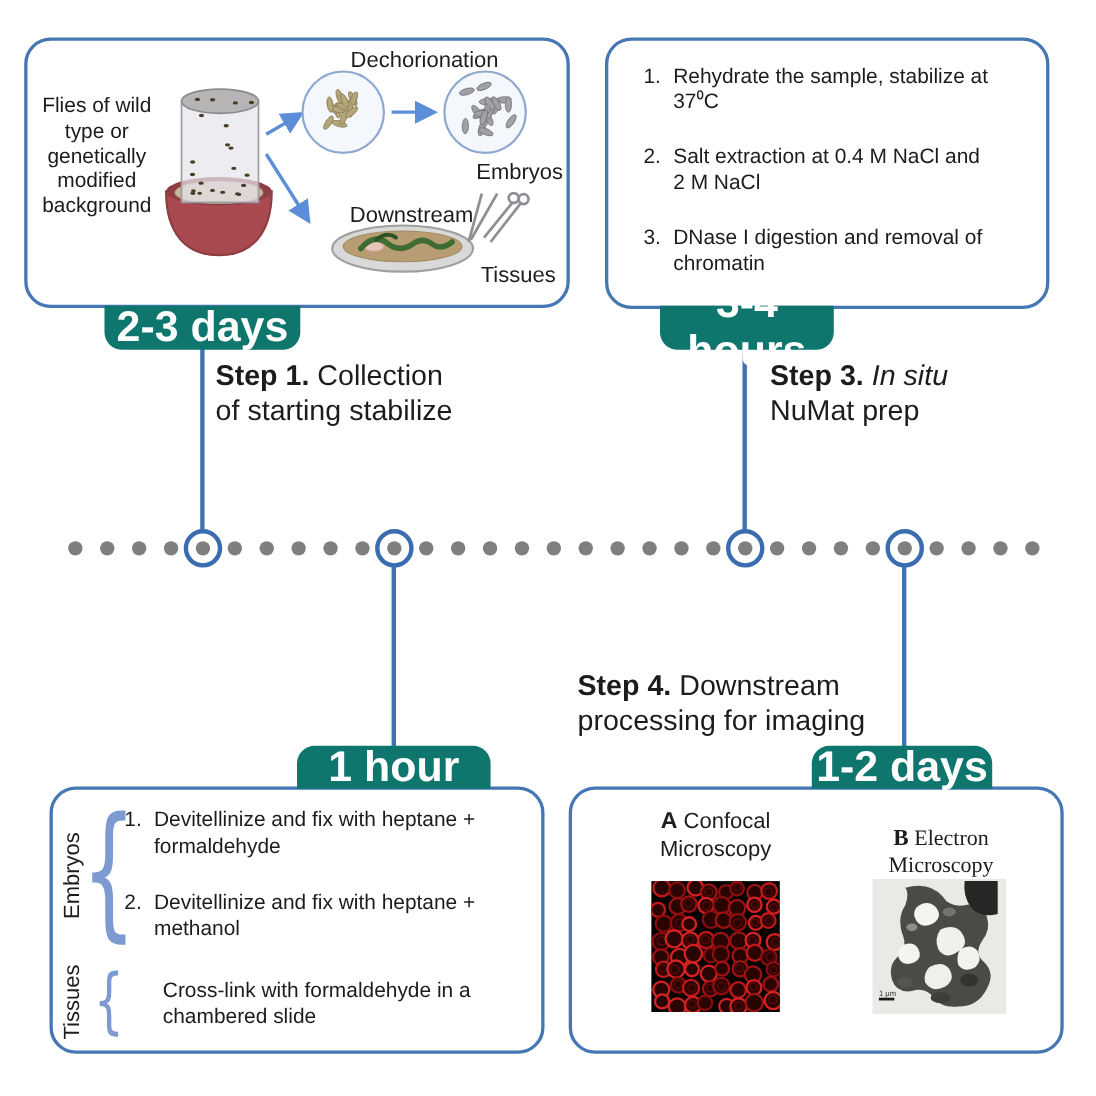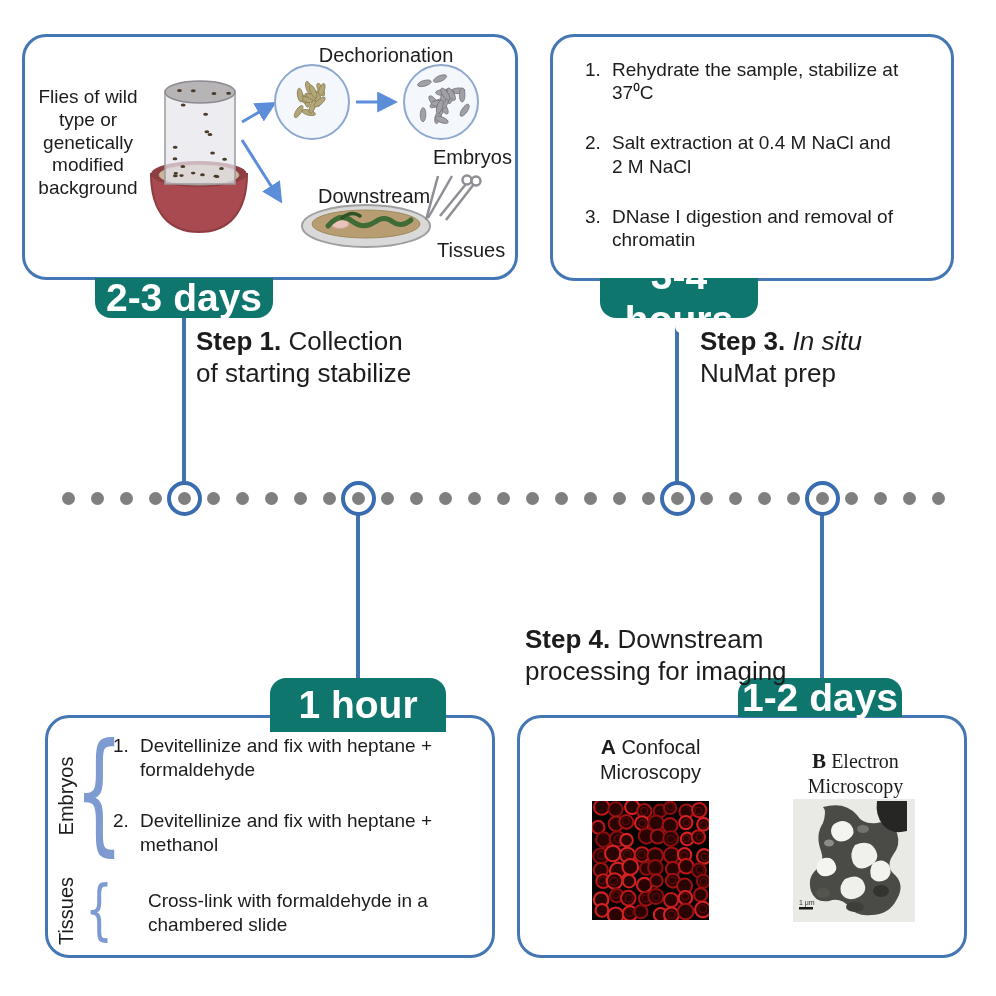--- a/index.html
+++ b/index.html
@@ -46,34 +46,34 @@
   <div class="panel" style="left:45px;top:715px;width:450px;height:243px;"></div>
   <div class="panel" style="left:517px;top:715px;width:450px;height:243px;"></div>
 
   <div class="connector" style="left:182px;top:316px;height:166px;"></div>
   <div class="connector" style="left:356px;top:514px;height:166px;"></div>
   <div class="connector" style="left:675px;top:316px;height:166px;"></div>
   <div class="connector" style="left:820px;top:514px;height:166px;"></div>
 
   <div class="badge top" style="left:95px;top:278px;width:178px;height:40px;">2-3 days</div>
   <div class="badge top" style="left:600px;top:278px;width:158px;height:40px;text-align:center;">3-4 hours</div>
-  <div class="badge bottom" style="left:270px;top:678px;width:176px;height:54px;">1 hour</div>
+  <div class="badge bottom" style="left:270px;top:678px;width:176px;height:39px;">1 hour</div>
   <div class="badge bottom" style="left:738px;top:678px;width:164px;height:39px;">1-2 days</div>
 
   <div class="step" style="left:196px;top:326px;width:300px;">
     <b>Step 1.</b>
     <span class="pre">Collection
 of starting stabilize</span>
   </div>
   <div class="step" style="left:700px;top:326px;width:300px;">
     <b>Step 3.</b>
     <i>In situ</i><br>
     <span>NuMat prep</span>
   </div>
-  <div class="step" style="left:525px;top:608px;width:320px;margin-top:16px;">
+  <div class="step" style="left:525px;top:608px;width:320px;">
     <b>Step 4.</b>
     <span class="pre">Downstream
 processing for imaging</span>
   </div>
 
   <div id="timeline">
       <div class="dot" style="left: 61.5px; top: 491.5px;"></div>
       <div class="dot" style="left: 90.5px; top: 491.5px;"></div>
       <div class="dot" style="left: 119.5px; top: 491.5px;"></div>
       <div class="dot" style="left: 148.5px; top: 491.5px;"></div>

